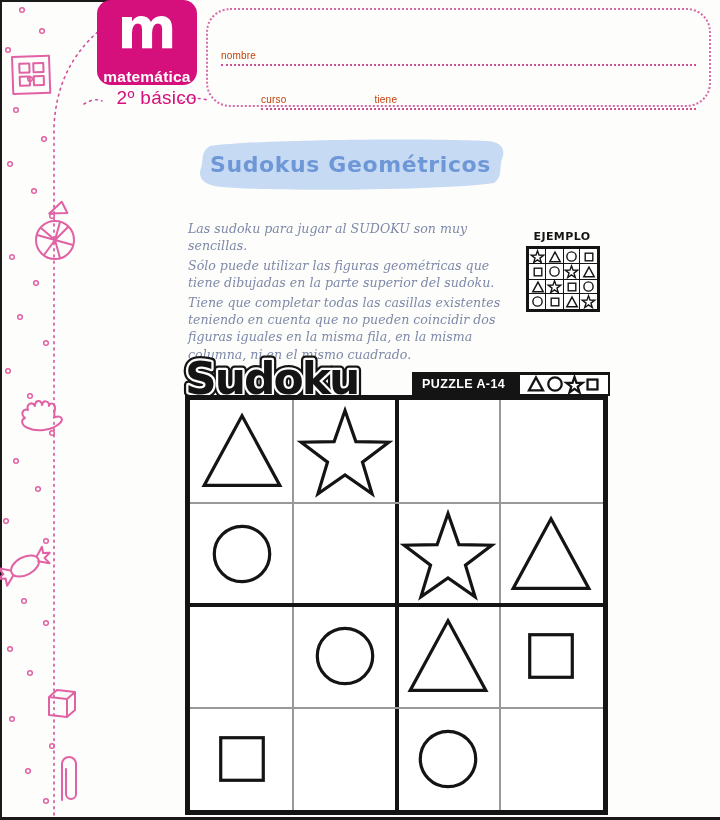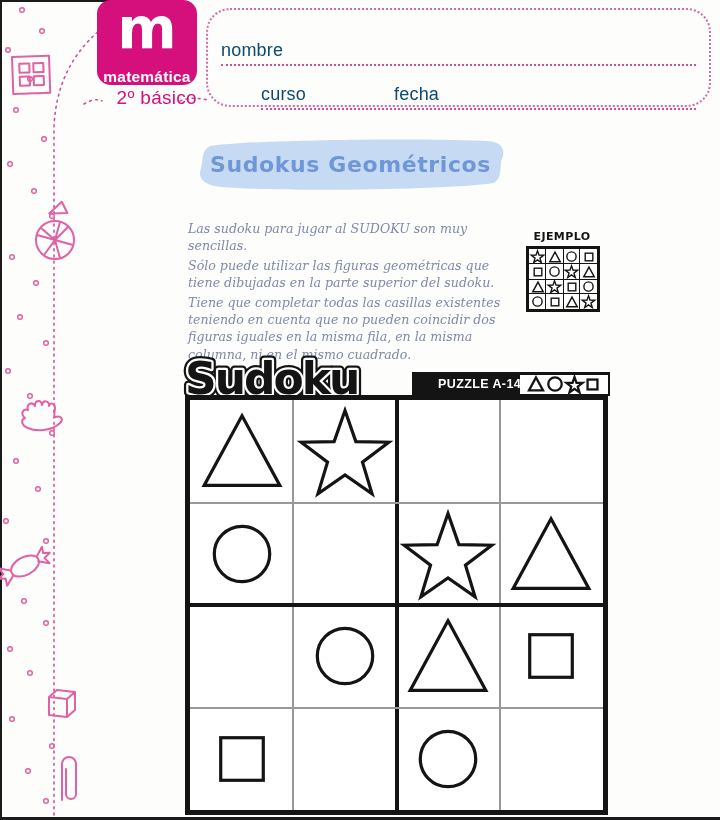--- a/index.html
+++ b/index.html
@@ -22,21 +22,21 @@
   .grade{left:97px;top:87px;width:100px;text-align:right;color:var(--pink,#d50f7b);
          font-size:19px;letter-spacing:.3px;}
 
   
   .fields{left:206px;top:8px;width:505px;height:99px;border:2px dotted #d56aa8;
           border-radius:24px;box-sizing:border-box;}
   .field-row{position:absolute;left:13px;right:13px;border-bottom:2px dotted #cf4f9b;
              display:flex;align-items:flex-end;}
   .field-row.r1{top:16px;height:38px;}
   .field-row.r2{top:62px;height:36px;margin-left:40px;}
-  .field-label{color:#0c4a6e;font-size:18px;padding-bottom:3px;letter-spacing:.2px;}
+  .field-label{color:#c2410c;font-size:10px;padding-bottom:3px;letter-spacing:.2px;}
   .field-label.fecha{margin-left:88px;}
 
   
   .banner{left:188px;top:133px;width:325px;height:62px;text-align:right;}
   .banner svg{position:absolute;inset:0;}
   .banner-text{position:absolute;inset:0;display:flex;align-items:center;justify-content:center;
                color:var(--banner-text,#6e97d7);font-weight:bold;font-size:22px;letter-spacing:.6px;
                font-family:"DejaVu Sans",sans-serif;}
 
   
@@ -54,21 +54,21 @@
 
   
   .bubble-title{left:180px;top:352px;width:220px;height:52px;}
   .bubble-title text{font-family:"DejaVu Sans",sans-serif;font-weight:bold;font-size:44px;
                      letter-spacing:-2px;}
 
   
   .badge-bar{left:412px;top:372px;width:198px;height:24px;background:#141414;
              display:flex;align-items:center;}
   .badge-label{color:#fff;font-weight:bold;font-size:12.5px;letter-spacing:.4px;
-               padding-left:26px;white-space:nowrap;}
+               padding-left:10px;white-space:nowrap;}
   .badge-shapes{position:absolute;top:2.5px;bottom:2.5px;right:2.5px;width:88px;background:#fff;
                 display:flex;align-items:center;justify-content:center;gap:3px;}
 
   
   .grid{left:185px;top:395px;width:423px;height:420px;border:5px solid #141414;
         box-sizing:border-box;background:#fff;}
   .cells{position:absolute;inset:0;display:grid;
          grid-template-rows:repeat(4,1fr);grid-template-columns:repeat(4,1fr);}
   .cell{display:flex;align-items:center;justify-content:center;}
   .vline,.hline{position:absolute;background:var(--grid-thin,#999);}
@@ -174,21 +174,21 @@
   <div class="logo-name">matemática</div>
 </div>
 <div class="abs grade">2º básico</div>
 
 <div class="abs fields">
   <div class="field-row r1">
     <span class="field-label">nombre</span>
   </div>
   <div class="field-row r2">
     <span class="field-label">curso</span>
-    <span class="field-label fecha">fecha</span>
+    <span class="field-label fecha">tiene</span>
   </div>
 </div>
 
 <div class="abs banner">
   <svg viewBox="0 0 325 62">
     <path d="M22,13 C70,6 250,5 300,8 C313,9 318,16 314,26 C311,34 315,44 306,50
              C260,57 90,59 34,54 C17,53 9,46 13,35 C16,27 12,19 22,13 Z" fill="var(--banner-bg,#c7daf4)"></path>
   </svg>
   <div class="banner-text">Sudokus Geométricos</div>
 </div>

